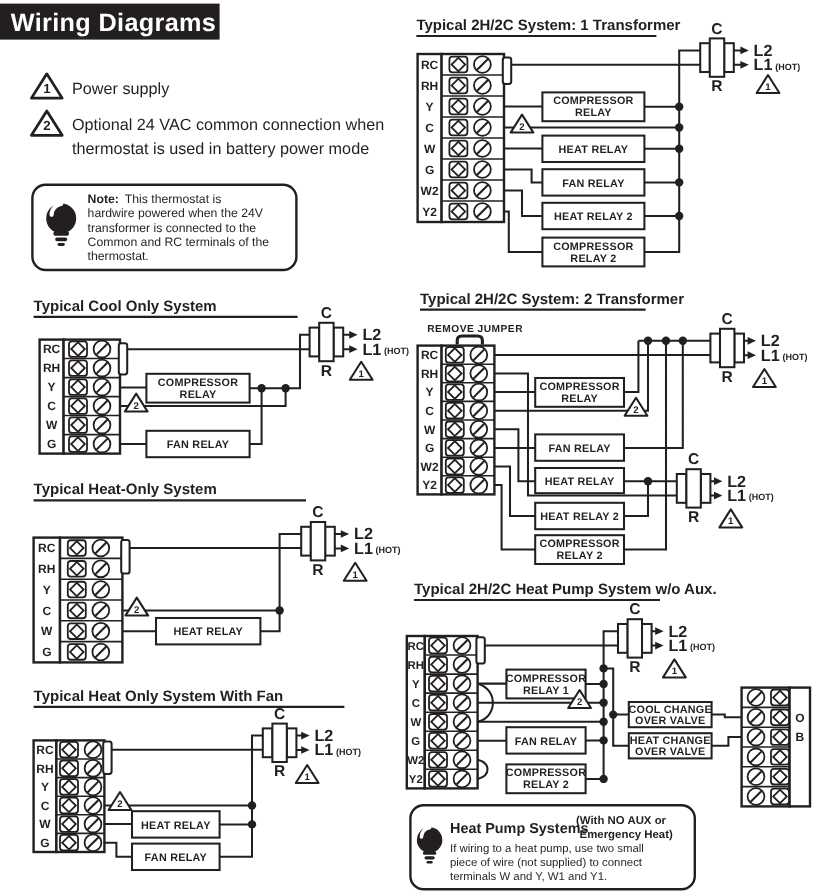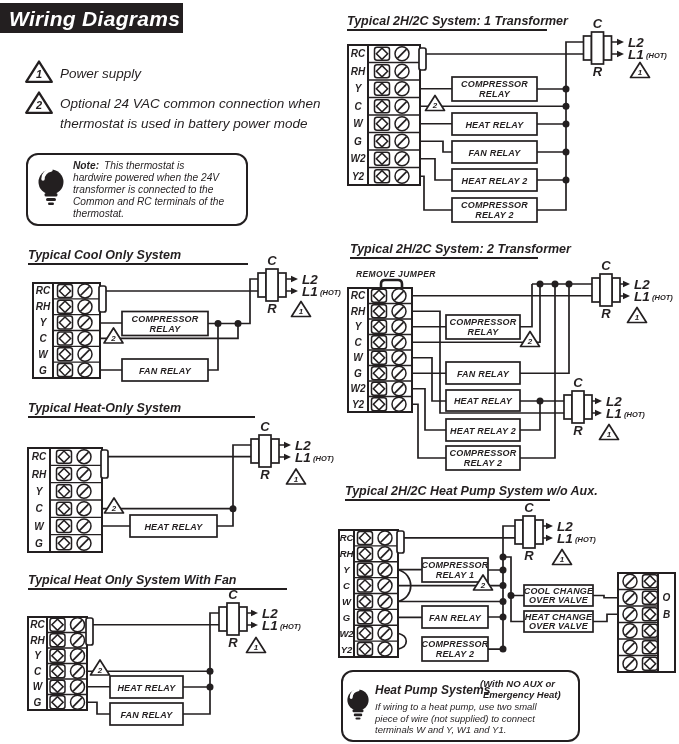--- a/index.html
+++ b/index.html
@@ -1,16 +1,16 @@
 <!DOCTYPE html>
 <html><head>
 <meta charset="utf-8">
 <style>
   html,body{margin:0;padding:0;background:#fff;}
-  .page{width:679px;height:744px;background:#fff;position:relative;font-style:italic;}
+  .page{width:679px;height:744px;background:#fff;position:relative;}
   svg{display:block;}
   text{fill:#231f20;font-family:"Liberation Sans",sans-serif;}
   .th{font-size:21px;font-weight:700;fill:#fff;letter-spacing:.3px;}
   .tt{font-size:12.5px;font-weight:700;}
   .tl{font-size:13.5px;font-weight:400;}
   .tn{font-size:10.2px;font-weight:400;}
   .tnb{font-size:10.2px;font-weight:700;}
   .tr{font-size:9px;font-weight:700;text-anchor:middle;letter-spacing:.2px;}
   .tm{font-size:10px;font-weight:700;text-anchor:middle;}
   .tms{font-size:9.5px;font-weight:700;text-anchor:middle;}

